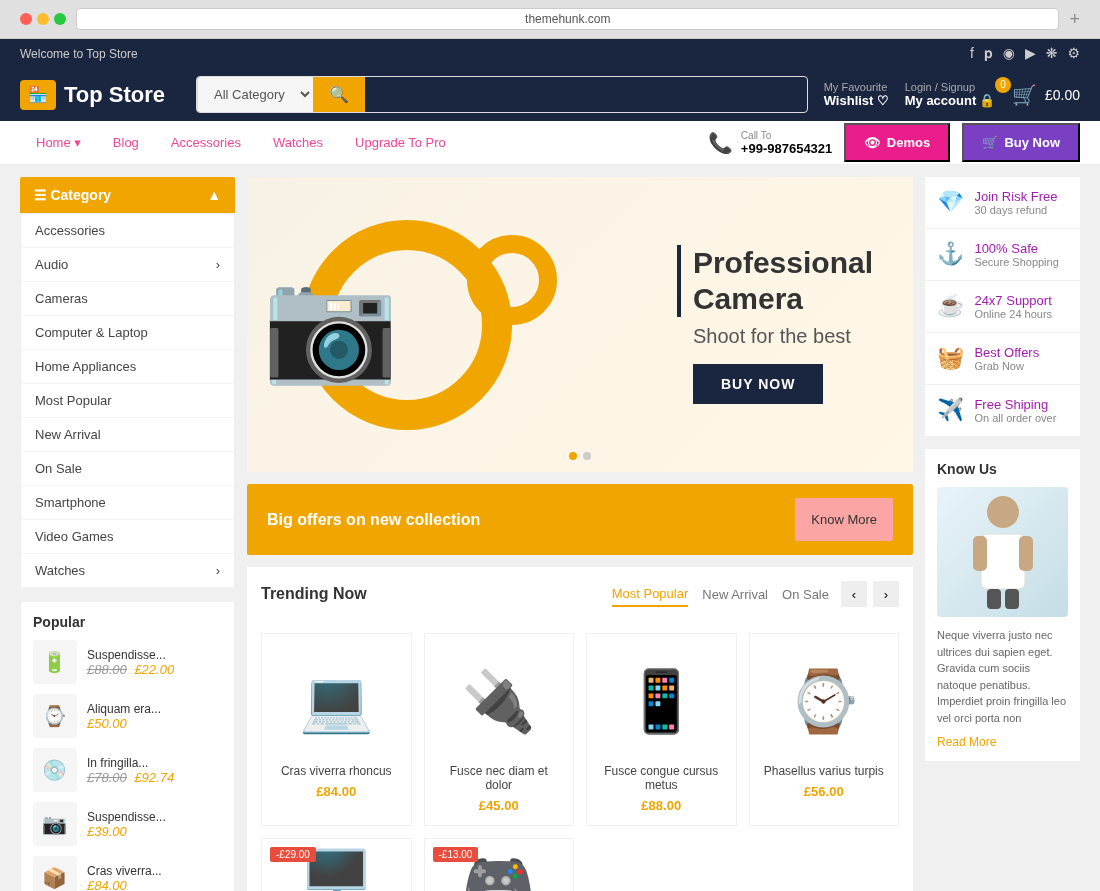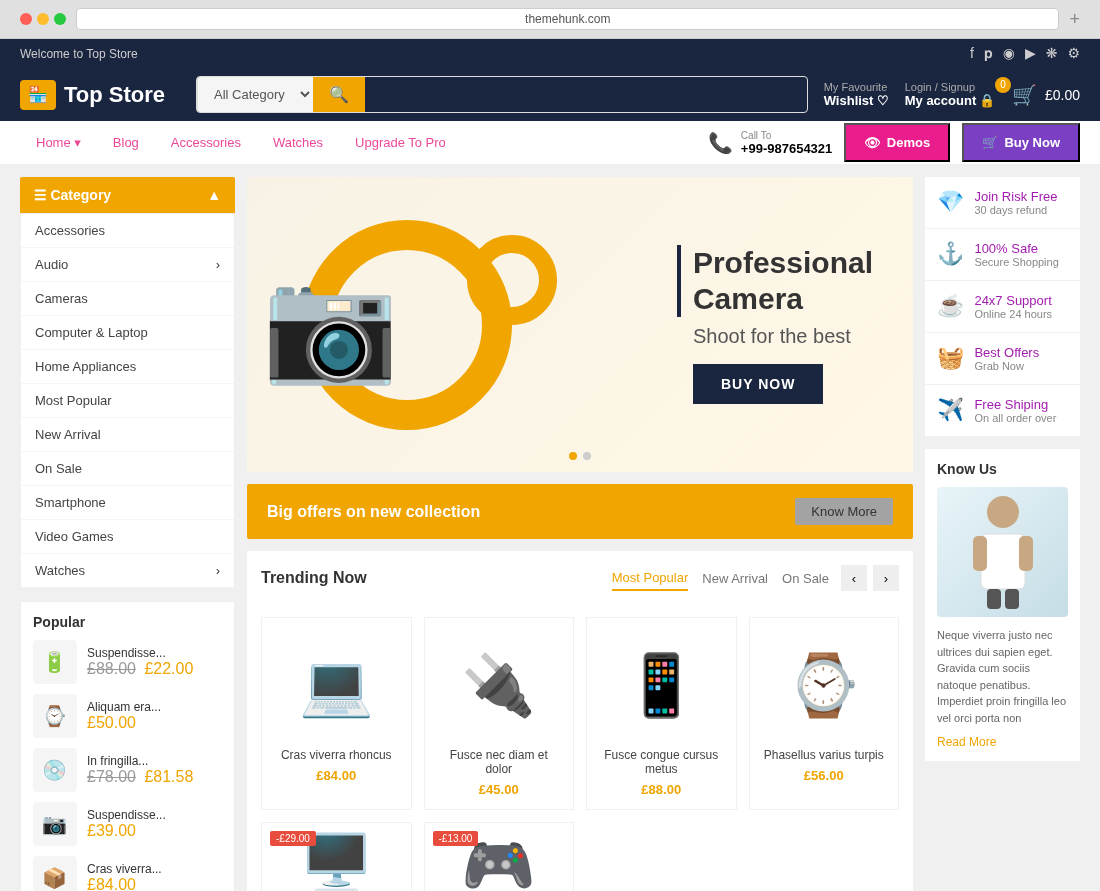--- a/index.html
+++ b/index.html
@@ -256,21 +256,21 @@
       height: 44px;
       background: #f5f5f5;
       border-radius: 4px;
       display: flex;
       align-items: center;
       justify-content: center;
       font-size: 20px;
       overflow: hidden;
     }
     .popular-info .name { font-size: 12px; color: #333; }
-    .popular-info .price { font-size: 16px; }
+    .popular-info .price { font-size: 13px; font-style: italic; }
     .price-old { color: #999; text-decoration: line-through; margin-right: 4px; }
     .price-new { color: #f0a500; }
 
     
     .center-content { flex: 1; min-width: 0; }
 
     
     .slider {
       background: white;
       border-radius: 2px;
@@ -341,23 +341,23 @@
       background: #f0a500;
       padding: 14px 20px;
       display: flex;
       align-items: center;
       justify-content: space-between;
       margin: 12px 0;
       border-radius: 2px;
     }
     .offers-text { font-size: 16px; font-weight: bold; color: white; }
     .know-more-btn {
-      background: #a3a3a3;
+      background: #fca5a5;
       color: #333;
-      padding: 6px 16px;
+      padding: 14px 16px;
       border: none;
       cursor: pointer;
       font-size: 13px;
       border-radius: 2px;
     }
 
     
     .trending-section { background: white; padding: 14px; }
     .trending-header {
       display: flex;
@@ -588,21 +588,21 @@
           </div>
         </div>
       </div>
 
       <div class="popular-item">
         <div class="popular-img">💿</div>
         <div class="popular-info">
           <div class="name">In fringilla...</div>
           <div class="price">
             <span class="price-old">£78.00</span>
-            <span class="price-new">£81.58</span>
+            <span class="price-new">£92.74</span>
           </div>
         </div>
       </div>
 
       <div class="popular-item">
         <div class="popular-img">📷</div>
         <div class="popular-info">
           <div class="name">Suspendisse...</div>
           <div class="price">
             <span class="price-new">£39.00</span>

